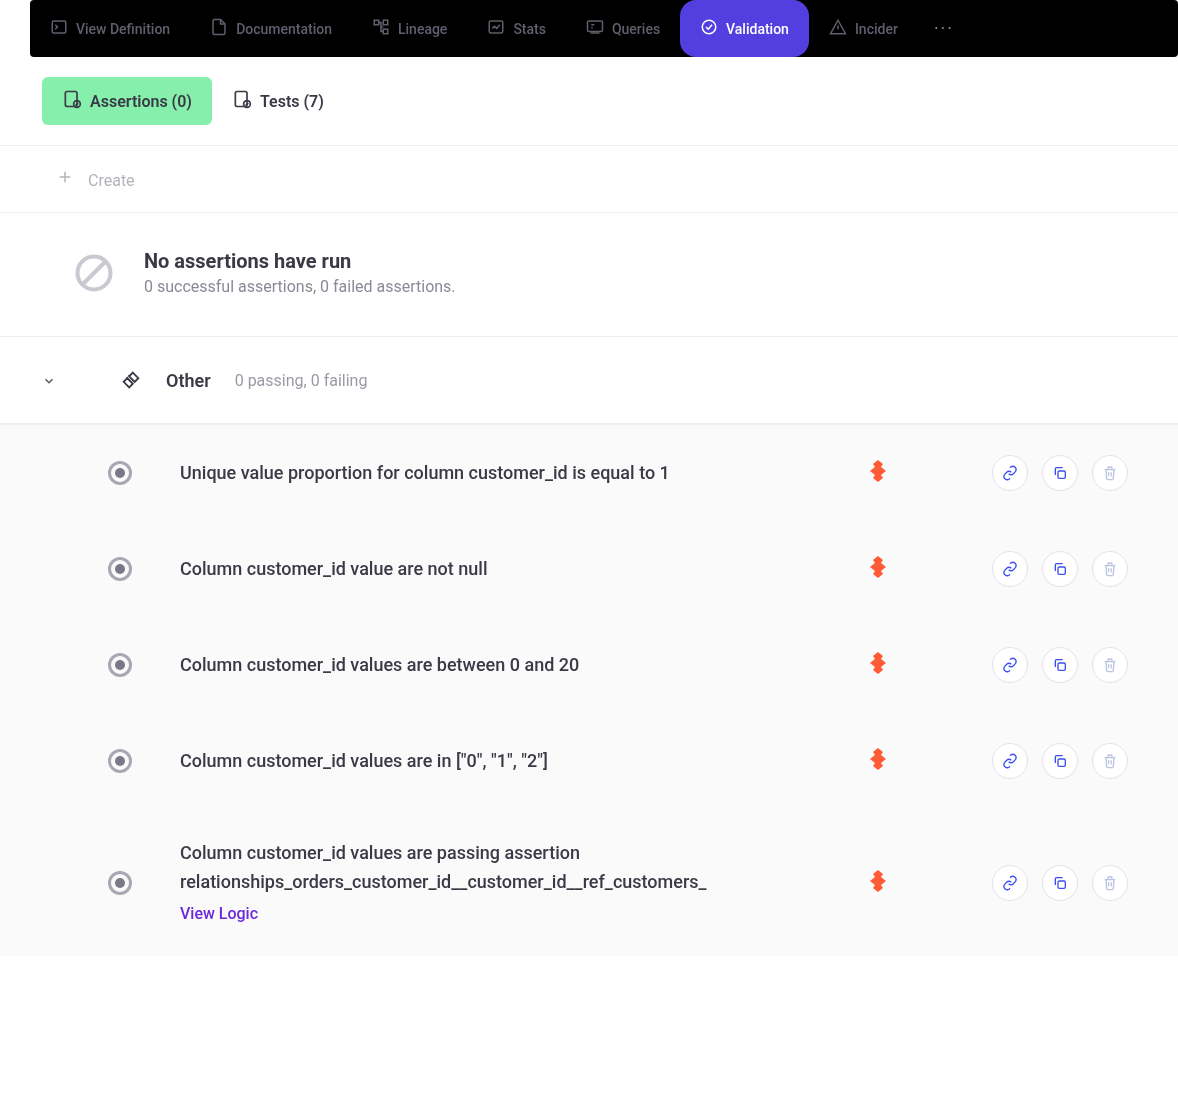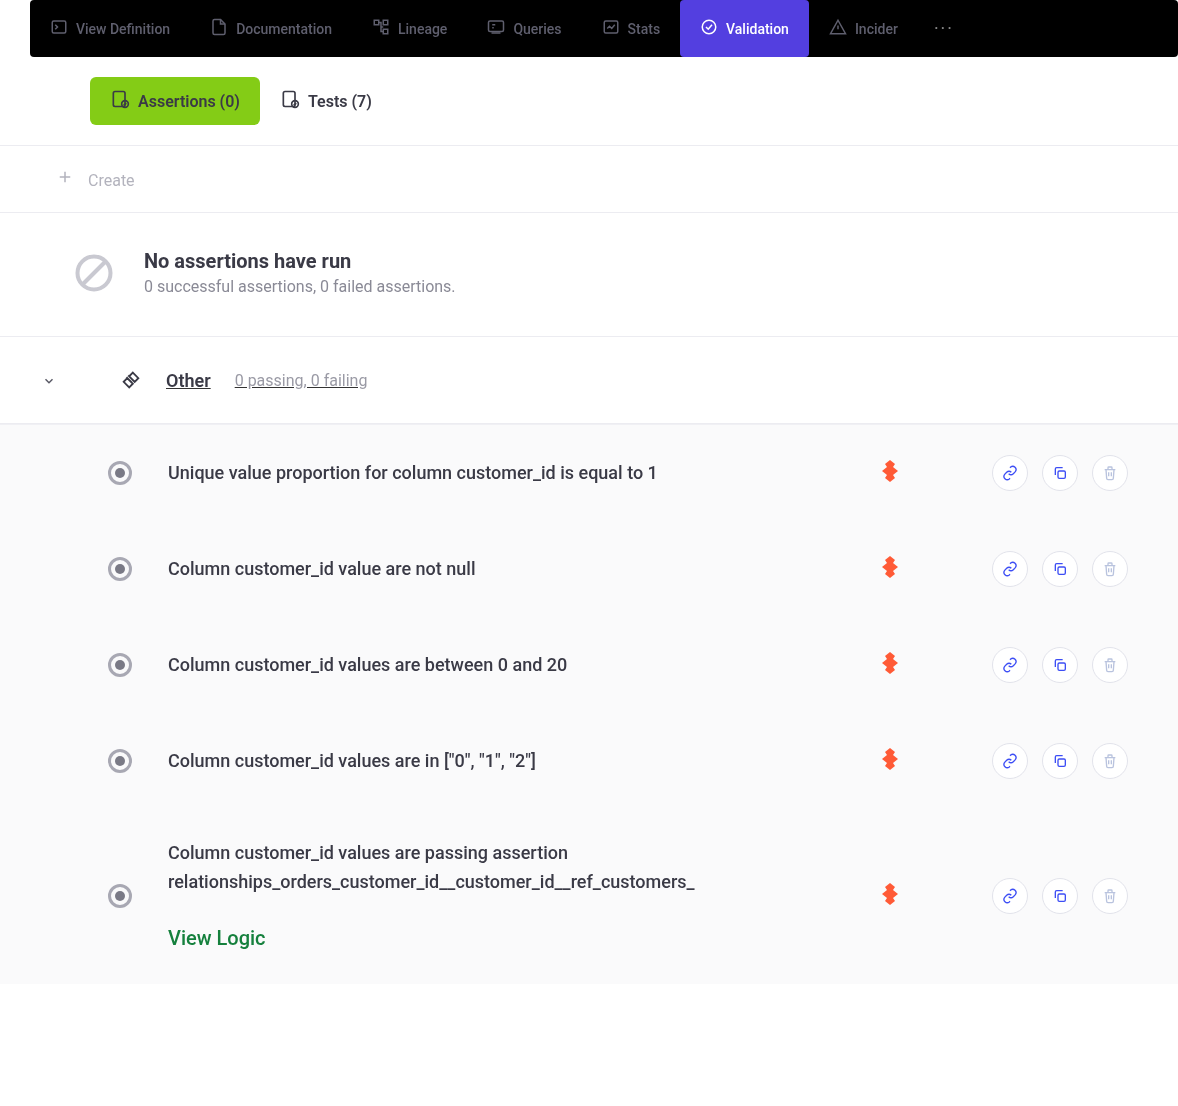--- a/index.html
+++ b/index.html
@@ -1,61 +1,61 @@
 <!DOCTYPE html>
 <html><head>
 <meta charset="utf-8">
 <style>
   * { box-sizing: border-box; margin: 0; padding: 0; }
   body { font-family: -apple-system, BlinkMacSystemFont, "Segoe UI", Roboto, "Helvetica Neue", Arial, sans-serif; background: #fff; color: #333; width: 1178px; }
   
   
   .tabnav { display: flex; align-items: center; background: #000000; padding: 0; margin: 0 0 0 30px; border-radius: 4px; overflow: hidden; }
   .tabnav-item { display: flex; align-items: center; gap: 8px; padding: 18px 20px; font-size: 14px; font-weight: 500; color: #5f5f6e; cursor: pointer; white-space: nowrap; }
-  .tabnav-item.active { background: #533fe0; color: #fff; border-radius: 4px; }
+  .tabnav-item.active { background: #533fe0; color: #fff; border-radius: 16px; }
   .tabnav-item svg { width: 18px; height: 18px; flex-shrink: 0; }
   .tabnav-more { padding: 0 16px; color: #888; font-size: 18px; letter-spacing: 2px; cursor: pointer; }
   
   
   .subtabs { display: flex; align-items: center; gap: 0; padding: 20px 0 20px 42px; border-bottom: 1px solid #ececf1; }
   .subtab { display: flex; align-items: center; gap: 8px; padding: 12px 20px; font-size: 16px; font-weight: 600; color: #3a3a46; background: transparent; border-radius: 6px; cursor: pointer; }
-  .subtab.active { background: #84cc16; margin-left: 48px; }
+  .subtab.active { background: #86efac; }
   .subtab svg { width: 20px; height: 20px; }
   
   
   .create-row { display: flex; align-items: flex-end; gap: 14px; padding: 22px 0 22px 56px; border-bottom: 1px solid #ececf1; color: #b3b3bd; font-size: 16px; cursor: pointer; }
   .create-row svg { width: 18px; height: 18px; }
   
   
   .empty-block { display: flex; align-items: center; gap: 28px; padding: 36px 0 40px 72px; border-bottom: 1px solid #ececf1; }
   .empty-block .circle-slash { width: 44px; height: 44px; color: #c9c9d1; }
   .empty-block .title { font-size: 20px; font-weight: 700; color: #3a3a46; margin-bottom: 4px; }
   .empty-block .sub { font-size: 16px; color: #8a8a96; }
   
   
-  .group-header { display: flex; align-items: center; gap: 24px; padding: 32px 0 32px 42px; border-bottom: 1px solid #ececf1; text-decoration: underline; }
+  .group-header { display: flex; align-items: center; gap: 24px; padding: 32px 0 32px 42px; border-bottom: 1px solid #ececf1; }
   .group-header .chev { width: 14px; height: 14px; color: #5a5a66; cursor: pointer; }
   .group-header .gicon { width: 22px; height: 22px; color: #3a3a46; margin-left: 40px; }
   .group-header .gname { font-size: 18px; font-weight: 600; color: #3a3a46; }
   .group-header .gmeta { font-size: 16px; color: #9a9aa5; }
   
   
   .rules { background: #fafafb; border-top: 1px solid #f0f0f4; }
-  .rule { display: flex; align-items: center; gap: 36px; padding: 30px 50px 30px 108px; }
+  .rule { display: flex; align-items: center; gap: 48px; padding: 30px 50px 30px 108px; }
   .rule .radio { width: 24px; height: 24px; border: 3px solid #a8a8b3; border-radius: 50%; position: relative; flex-shrink: 0; }
   .rule .radio::after { content: ""; position: absolute; inset: 4px; background: #7a7a86; border-radius: 50%; }
   .rule .text { flex: 1; font-size: 18px; font-weight: 500; color: #3a3a46; line-height: 1.6; padding-right: 20px; }
   .rule .source-icon { width: 30px; height: 30px; flex-shrink: 0; }
   .rule .actions { display: flex; gap: 14px; margin-left: 50px; }
   .rule .actbtn { width: 36px; height: 36px; border: 1px solid #e2e3eb; border-radius: 50%; background: #fff; display: flex; align-items: center; justify-content: center; cursor: pointer; }
   .rule .actbtn svg { width: 16px; height: 16px; }
   .rule .actbtn.link svg { color: #3d4ef5; }
   .rule .actbtn.copy svg { color: #3d4ef5; }
   .rule .actbtn.delete svg { color: #b9c3de; }
-  .view-logic { font-size: 20px; font-weight: 500; color: #15803d; margin-top: 25px; cursor: pointer; }
+  .view-logic { font-size: 16px; font-weight: 500; color: #6d28d9; margin-top: 4px; cursor: pointer; }
 </style>
 </head>
 <body>
 
 <div class="tabnav">
   <div class="tabnav-item">
     <span>
       <svg viewBox="0 0 24 24" fill="none" stroke="currentColor" stroke-width="2">
           <rect x="3" y="4" width="18" height="16" rx="2"></rect>
           <path d="M7 9l3 3-3 3"></path>
@@ -79,35 +79,35 @@
           <rect x="15" y="3" width="6" height="6"></rect>
           <rect x="15" y="15" width="6" height="6"></rect>
           <path d="M9 6h3v12h3M12 6v6h3"></path>
         </svg>
     </span>
     <span>Lineage</span>
   </div>
   <div class="tabnav-item">
     <span>
       <svg viewBox="0 0 24 24" fill="none" stroke="currentColor" stroke-width="2">
+          <rect x="3" y="4" width="18" height="16" rx="2"></rect>
+          <path d="M7 14l3-3 3 3 4-5"></path>
+        </svg>
+    </span>
+    <span>Stats</span>
+  </div>
+  <div class="tabnav-item">
+    <span>
+      <svg viewBox="0 0 24 24" fill="none" stroke="currentColor" stroke-width="2">
           <rect x="2" y="4" width="20" height="14" rx="2"></rect>
           <path d="M6 20h12"></path>
           <path d="M7 9h4M7 13h2"></path>
         </svg>
     </span>
     <span>Queries</span>
-  </div>
-  <div class="tabnav-item">
-    <span>
-      <svg viewBox="0 0 24 24" fill="none" stroke="currentColor" stroke-width="2">
-          <rect x="3" y="4" width="18" height="16" rx="2"></rect>
-          <path d="M7 14l3-3 3 3 4-5"></path>
-        </svg>
-    </span>
-    <span>Stats</span>
   </div>
   <div class="tabnav-item active">
     <span>
       <svg viewBox="0 0 24 24" fill="none" stroke="currentColor" stroke-width="2">
           <circle cx="12" cy="12" r="9"></circle>
           <path d="M8 12l3 3 5-6"></path>
         </svg>
     </span>
     <span>Validation</span>
   </div>

